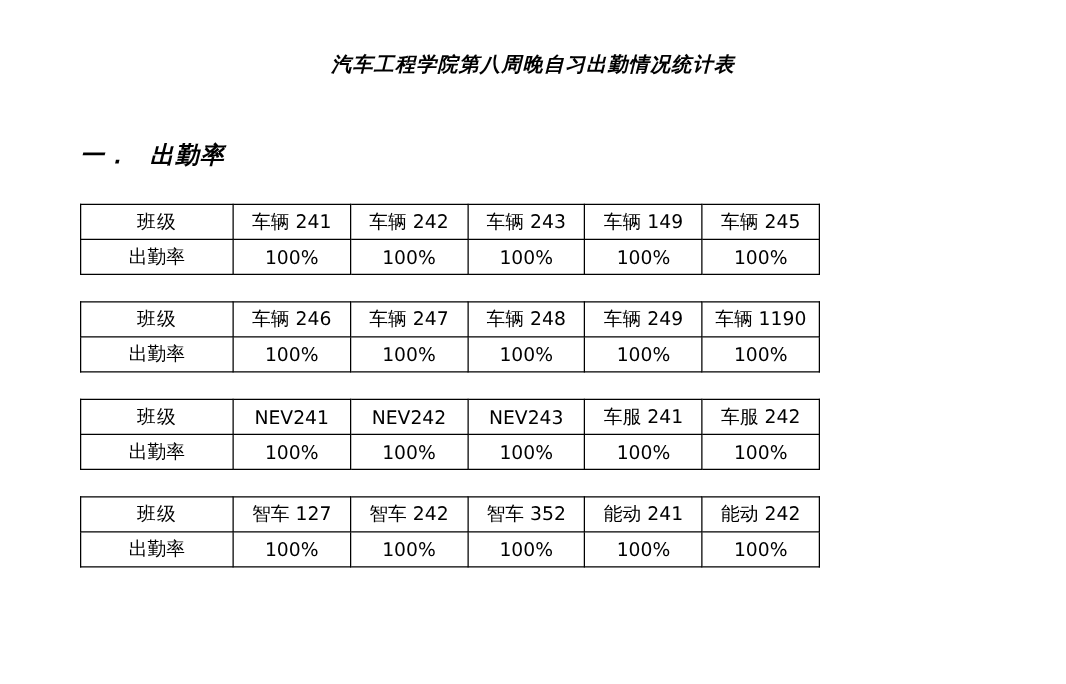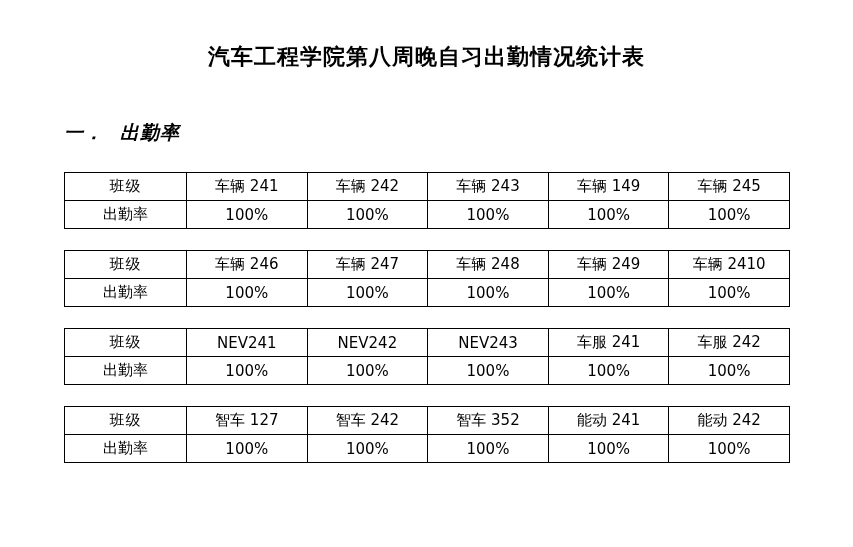--- a/index.html
+++ b/index.html
@@ -17,45 +17,46 @@
   .page {
     position: relative;
     width: 853px;
     height: 547px;
     box-sizing: border-box;
     padding: 0;
   }
   .doc-title {
     text-align: center;
     font-family: "DejaVu Sans", "Liberation Sans", sans-serif;
-    font-size: 22px;
+    font-size: 16px;
     font-weight: bold;
     letter-spacing: 1px;
     margin-top: 42px;
     margin-bottom: 0;
+    font-style: italic;
   }
   .section-heading {
     font-family: "DejaVu Sans", "Liberation Sans", sans-serif;
     font-size: 19px;
     font-weight: bold;
     margin-top: 48px;
     margin-left: 64px;
     letter-spacing: 1px;
     font-style: italic;
   }
   .section-heading .num {
     margin-right: 16px;
   }
   .tables {
     margin-top: 26px;
     margin-left: 64px;
   }
   table.attendance {
     border-collapse: collapse;
-    width: 726px;
+    width: 592px;
     margin-bottom: 21px;
     table-layout: fixed;
   }
   table.attendance td {
     border: 1px solid #000000;
     height: 27px;
     text-align: center;
     vertical-align: middle;
     font-size: 15px;
     font-family: "DejaVu Sans", "Liberation Sans", sans-serif;
@@ -110,21 +111,21 @@
     </table>
 
     <table class="attendance">
       <tbody>
         <tr class="header-row">
           <td class="label">班级</td>
           <td>车辆 246</td>
           <td>车辆 247</td>
           <td>车辆 248</td>
           <td>车辆 249</td>
-          <td>车辆 2410</td>
+          <td>车辆 1190</td>
         </tr>
         <tr class="value-row">
           <td class="label">出勤率</td>
           <td>100%</td>
           <td>100%</td>
           <td>100%</td>
           <td>100%</td>
           <td>100%</td>
         </tr>
       </tbody>

